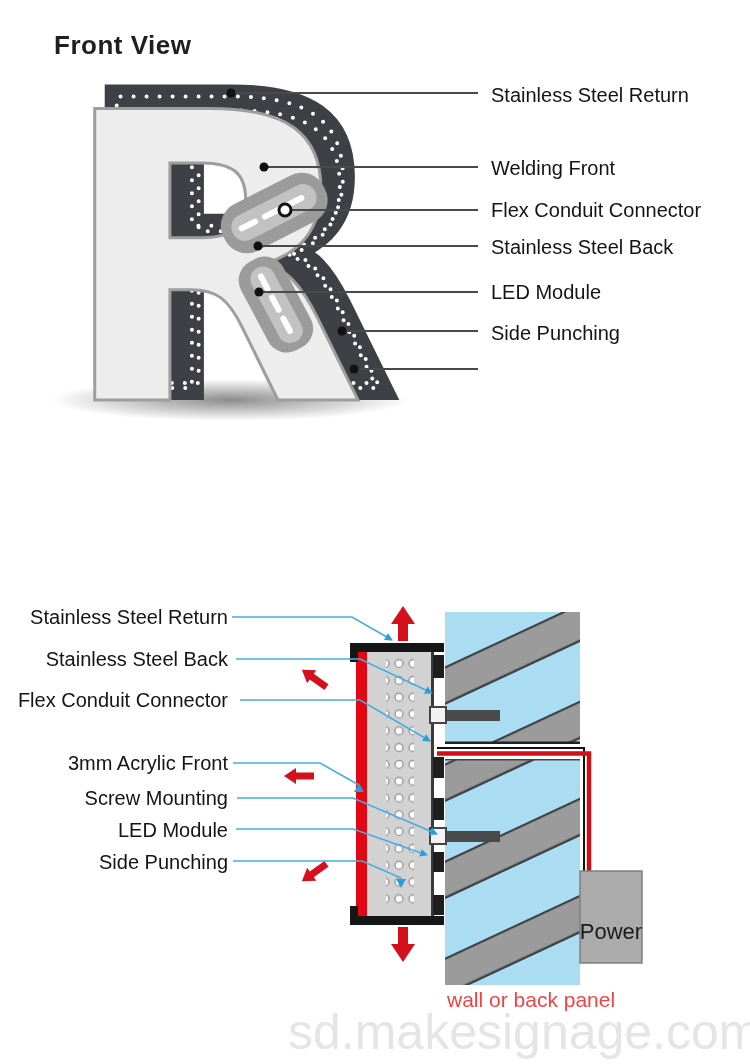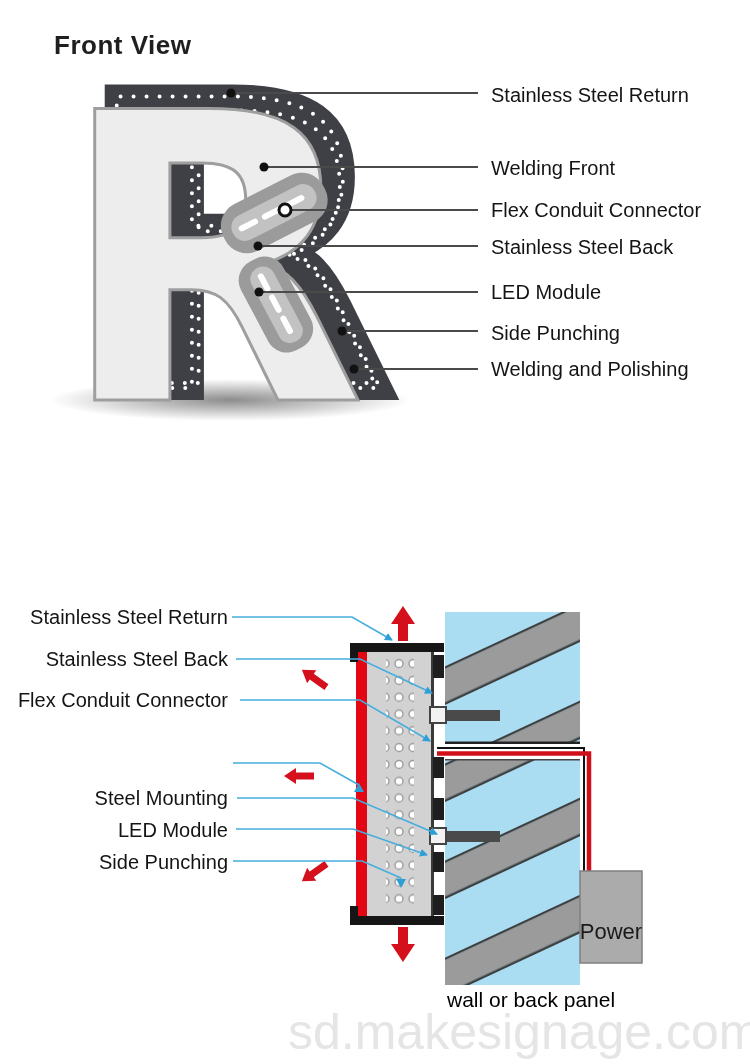--- a/index.html
+++ b/index.html
@@ -2,21 +2,21 @@
 <html><head>
 <meta charset="utf-8">
 <style>
   html,body{margin:0;padding:0;background:#fff;}
   .canvas{position:relative;width:750px;height:1064px;background:#ffffff;overflow:hidden;
           font-family:"Liberation Sans","DejaVu Sans",sans-serif;}
   .abs{position:absolute;}
   .sec-title{position:absolute;left:54px;font-size:26px;font-weight:700;color:#1f1f1f;letter-spacing:.5px;}
   .fv-label{position:absolute;left:491px;font-size:20px;line-height:22px;color:#141414;white-space:nowrap;}
   .sv-label{position:absolute;left:0;width:228px;text-align:right;font-size:20px;line-height:22px;color:#141414;white-space:nowrap;}
-  .caption{position:absolute;left:447px;top:988px;font-size:21px;color:#000000;}
+  .caption{position:absolute;left:447px;top:988px;font-size:21px;color:#ef4444;}
   .watermark{position:absolute;left:288px;top:1003px;font-size:50px;color:#e5e5e5;font-weight:400;white-space:nowrap;}
   svg text.letter{font-family:"DejaVu Sans","Liberation Sans",sans-serif;font-weight:bold;}
   svg text.pwr{font-family:"Liberation Sans",sans-serif;}
 </style>
 </head>
 <body>
 
 <div class="canvas">
 
   <div class="sec-title" style="top:30px">Front View</div>
@@ -69,21 +69,20 @@
       <circle cx="354" cy="369" r="4.5" fill="#111"></circle>
     </g>
   </svg>
 
   <div class="fv-label" style="top:84px">Stainless Steel Return</div>
   <div class="fv-label" style="top:157px">Welding Front</div>
   <div class="fv-label" style="top:199px">Flex Conduit Connector</div>
   <div class="fv-label" style="top:236px">Stainless Steel Back</div>
   <div class="fv-label" style="top:281px">LED Module</div>
   <div class="fv-label" style="top:322px">Side Punching</div>
-  <div class="fv-label" style="top:358px">Welding and Polishing</div>
 
 
   <svg class="abs" style="left:0;top:500px" width="750" height="505" viewBox="0 500 750 505">
     <defs>
       <pattern id="hatch" patternUnits="userSpaceOnUse" width="88" height="88" patternTransform="rotate(-25)">
         <rect width="88" height="88" fill="#aadcf2"></rect>
         <rect y="0" width="88" height="2.5" fill="#3f3f3f"></rect>
         <rect y="2.5" width="88" height="30" fill="#9b9b9b"></rect>
         <rect y="32.5" width="88" height="2.5" fill="#3f3f3f"></rect>
       </pattern>
@@ -154,20 +153,21 @@
     </g>
     <g fill="#2d9fd6">
       <polygon points="354,792 364,792 359,783"></polygon>
       <polygon points="396,879 406,879 401,888"></polygon>
     </g>
   </svg>
 
   <div class="sv-label" style="top:606px">Stainless Steel Return</div>
   <div class="sv-label" style="top:648px">Stainless Steel Back</div>
   <div class="sv-label" style="top:689px">Flex Conduit Connector</div>
-  <div class="sv-label" style="top:787px">Steel Mounting</div>
+  <div class="sv-label" style="top:752px">3mm Acrylic Front</div>
+  <div class="sv-label" style="top:787px">Screw Mounting</div>
   <div class="sv-label" style="top:819px">LED Module</div>
   <div class="sv-label" style="top:851px">Side Punching</div>
 
   <div class="caption">wall or back panel</div>
   <div class="watermark">sd.makesignage.com</div>
 
 </div>
 
 </body></html>

